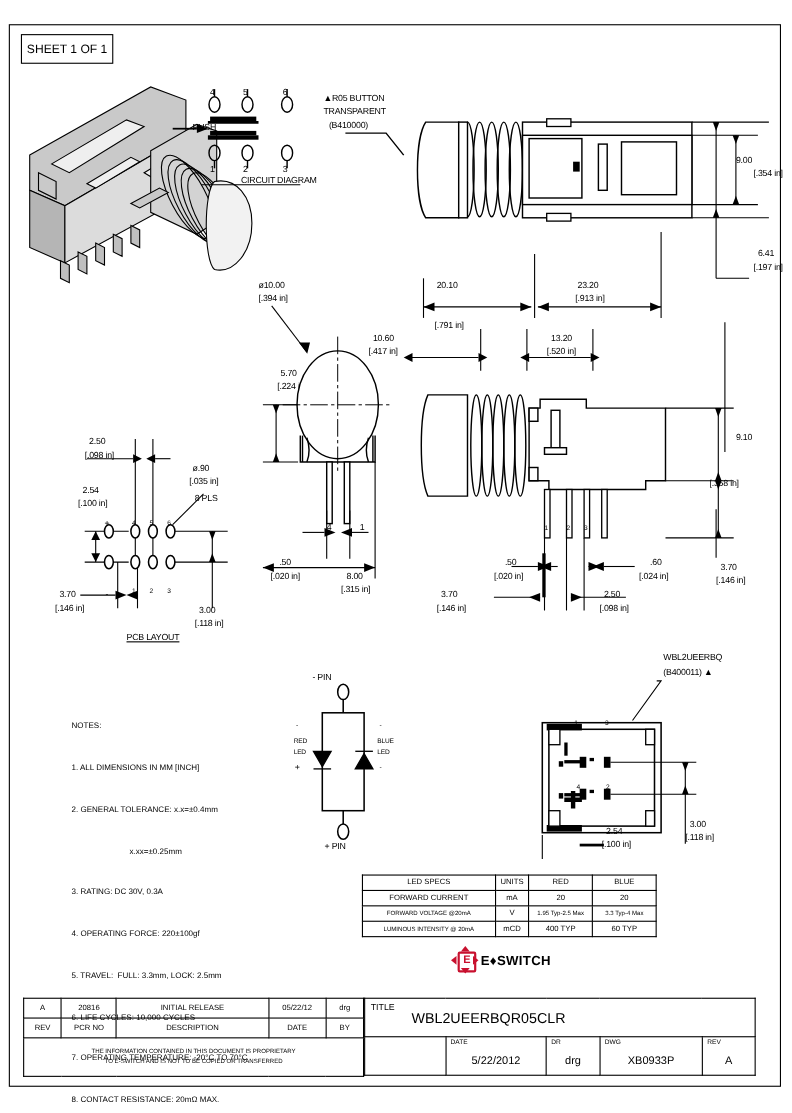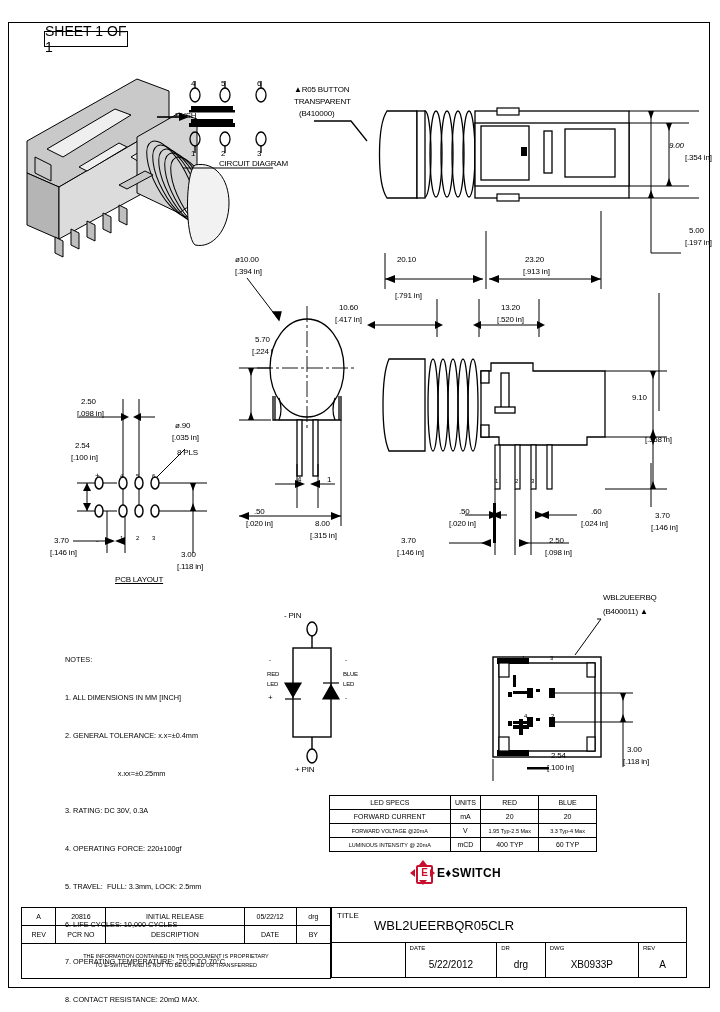--- a/index.html
+++ b/index.html
@@ -8,23 +8,23 @@
   #sheet{position:absolute;left:8px;top:22px;width:702px;height:966px;
          border:1.5px solid #000;box-sizing:border-box;background:#fff;}
   .abs{position:absolute;}
   .txt{position:absolute;font-size:7px;line-height:1.18;white-space:pre;
        letter-spacing:-0.2px;}
   .t8{font-size:8px;}
   .t6{font-size:6px;}
   .t55{font-size:5.5px;}
   svg{position:absolute;left:0;top:0;overflow:visible;}
   
-  #sheetlbl{left:10px;top:8px;width:84px;height:16px;border:1.4px solid #000;
+  #sheetlbl{left:10px;top:8px;width:84px;height:27px;border:1.4px solid #000;
             box-sizing:border-box;display:flex;align-items:center;
-            justify-content:center;font-size:14px;margin-left:25px;}
+            justify-content:center;font-size:11px;}
   
   table.tb{position:absolute;border-collapse:collapse;}
   table.tb td{border:1.2px solid #000;font-size:7px;text-align:center;
               padding:0;vertical-align:middle;}
   
   #ledspec{left:320px;top:772px;width:268px;}
   #ledspec td{height:13px;}
   
   #revblk{left:12px;top:884px;width:310px;}
   #revblk td{height:17px;}
@@ -177,23 +177,23 @@
       <line x1="300" y1="40" x2="300" y2="103"></line>
       <line x1="282" y1="28" x2="282" y2="115"></line>
       <line x1="282" y1="115" x2="282" y2="170"></line>
       <line x1="282" y1="170" x2="312" y2="170"></line>
     </g>
     <polygon points="297,40 303,40 300,48" fill="#000"></polygon>
     <polygon points="297,103 303,103 300,95" fill="#000"></polygon>
     <polygon points="279,28 285,28 282,36" fill="#000"></polygon>
     <polygon points="279,115 285,115 282,107" fill="#000"></polygon>
   </svg>
-  <div class="txt t8" style="left:660px;top:118px;font-style:italic;">9.00</div>
+  <div class="txt t8" style="left:660px;top:118px;">9.00</div>
   <div class="txt t8" style="left:676px;top:130px;">[.354 in]</div>
-  <div class="txt t8" style="left:680px;top:203px;">5.00</div>
+  <div class="txt t8" style="left:680px;top:203px;">6.41</div>
   <div class="txt t8" style="left:676px;top:215px;">[.197 in]</div>
 
   <svg width="330" height="40" style="left:370px;top:238px;">
     <g stroke="#000" stroke-width="1">
       <line x1="6" y1="18" x2="104" y2="18"></line>
       <line x1="110" y1="18" x2="222" y2="18"></line>
       <line x1="6" y1="-8" x2="6" y2="28"></line>
       <line x1="107" y1="-30" x2="107" y2="28"></line>
       <line x1="222" y1="-50" x2="222" y2="28"></line>
     </g>
@@ -313,21 +313,21 @@
       <line x1="224" y1="126" x2="286" y2="126"></line>
       <line x1="224" y1="178" x2="286" y2="178"></line>
       <line x1="272" y1="60" x2="272" y2="126"></line>
       <line x1="272" y1="126" x2="272" y2="178"></line>
     </g>
     <polygon points="269,60 275,60 272,68" fill="#000"></polygon>
     <polygon points="269,126 275,126 272,118" fill="#000"></polygon>
     <polygon points="269,126 275,126 272,134" fill="#000"></polygon>
     <polygon points="269,178 275,178 272,170" fill="#000"></polygon>
   </svg>
-  <div class="txt t8" style="left:623px;top:370px;">9.10</div>
+  <div class="txt t8" style="left:660px;top:370px;">9.10</div>
   <div class="txt t8" style="left:636px;top:382px;margin-top:30px;">[.358 in]</div>
   <div class="txt t8" style="left:646px;top:488px;">3.70</div>
   <div class="txt t8" style="left:642px;top:500px;">[.146 in]</div>
 
   <div class="txt t6" style="left:486px;top:455px;">1</div>
   <div class="txt t6" style="left:506px;top:455px;">2</div>
   <div class="txt t6" style="left:522px;top:455px;">3</div>
 
   <svg width="310" height="80" style="left:380px;top:470px;">
     <g stroke="#000" stroke-width="1">

